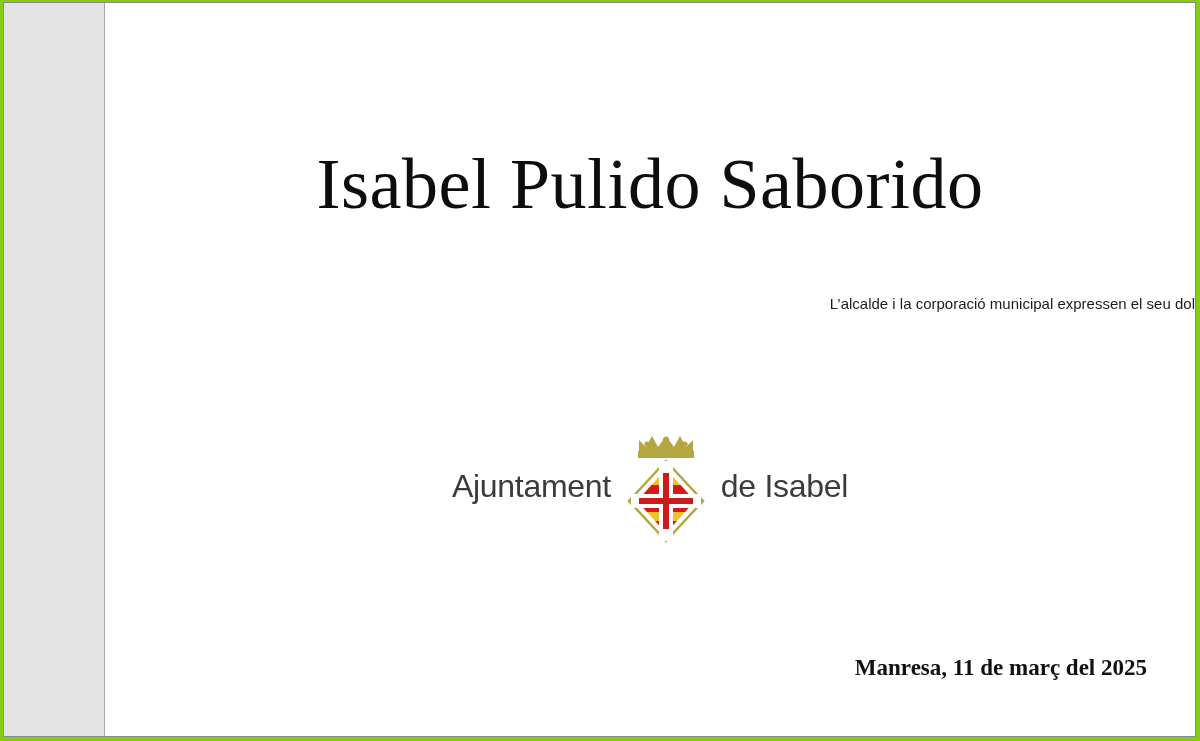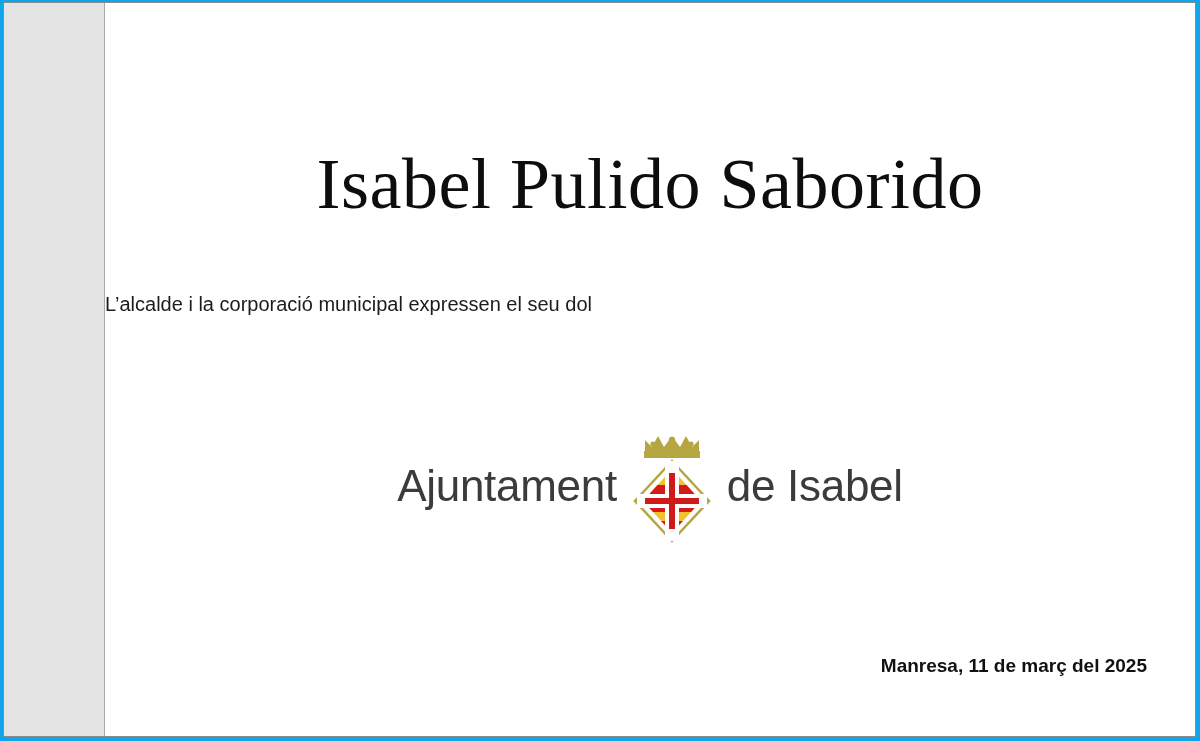--- a/index.html
+++ b/index.html
@@ -10,21 +10,21 @@
   body {
     width: 1200px;
     height: 741px;
     overflow: hidden;
     font-family: "Liberation Sans", sans-serif;
   }
   .page {
     position: relative;
     width: 1200px;
     height: 741px;
-    background: #0ea5e9;
+    background: #84cc16;
     box-sizing: border-box;
   }
   
   .border-frame {
     position: absolute;
     left: 3px;
     top: 2px;
     width: 1193px;
     height: 735px;
     border: 1px solid #8a8a8a;
@@ -66,62 +66,62 @@
     line-height: 86px;
     color: #0d0d0d;
     letter-spacing: 0.5px;
     white-space: nowrap;
   }
   .subtitle {
     position: absolute;
     left: 0;
     top: 286px;
     width: 1090px;
-    text-align: left;
+    text-align: right;
     font-family: "Liberation Sans", sans-serif;
-    font-size: 20px;
+    font-size: 15px;
     line-height: 30px;
     color: #1c1c1c;
   }
   .subtitle .line {
     display: block;
     white-space: nowrap;
   }
   
   .logo-row {
     position: absolute;
     left: 0;
     top: 418px;
     width: 1090px;
     height: 130px;
     display: flex;
     align-items: center;
     justify-content: center;
   }
   .logo-word {
     font-family: "Liberation Sans", sans-serif;
-    font-size: 44px;
+    font-size: 32px;
     color: #3b3b3b;
     letter-spacing: -0.3px;
     white-space: nowrap;
   }
   .logo-word.left { margin-right: 14px; }
   .logo-word.right { margin-left: 14px; }
   .crest {
     position: relative;
     width: 82px;
     height: 122px;
   }
   .crest svg { display: block; }
   .footer {
     position: absolute;
     right: 48px;
     top: 652px;
-    font-family: Liberation Sans, sans-serif;
-    font-size: 19px;
+    font-family: Liberation Serif, serif;
+    font-size: 23px;
     font-weight: bold;
     color: #111111;
     white-space: nowrap;
   }
 </style>
 </head>
 <body>
 
 <div class="page">
   <div class="border-frame"></div>

